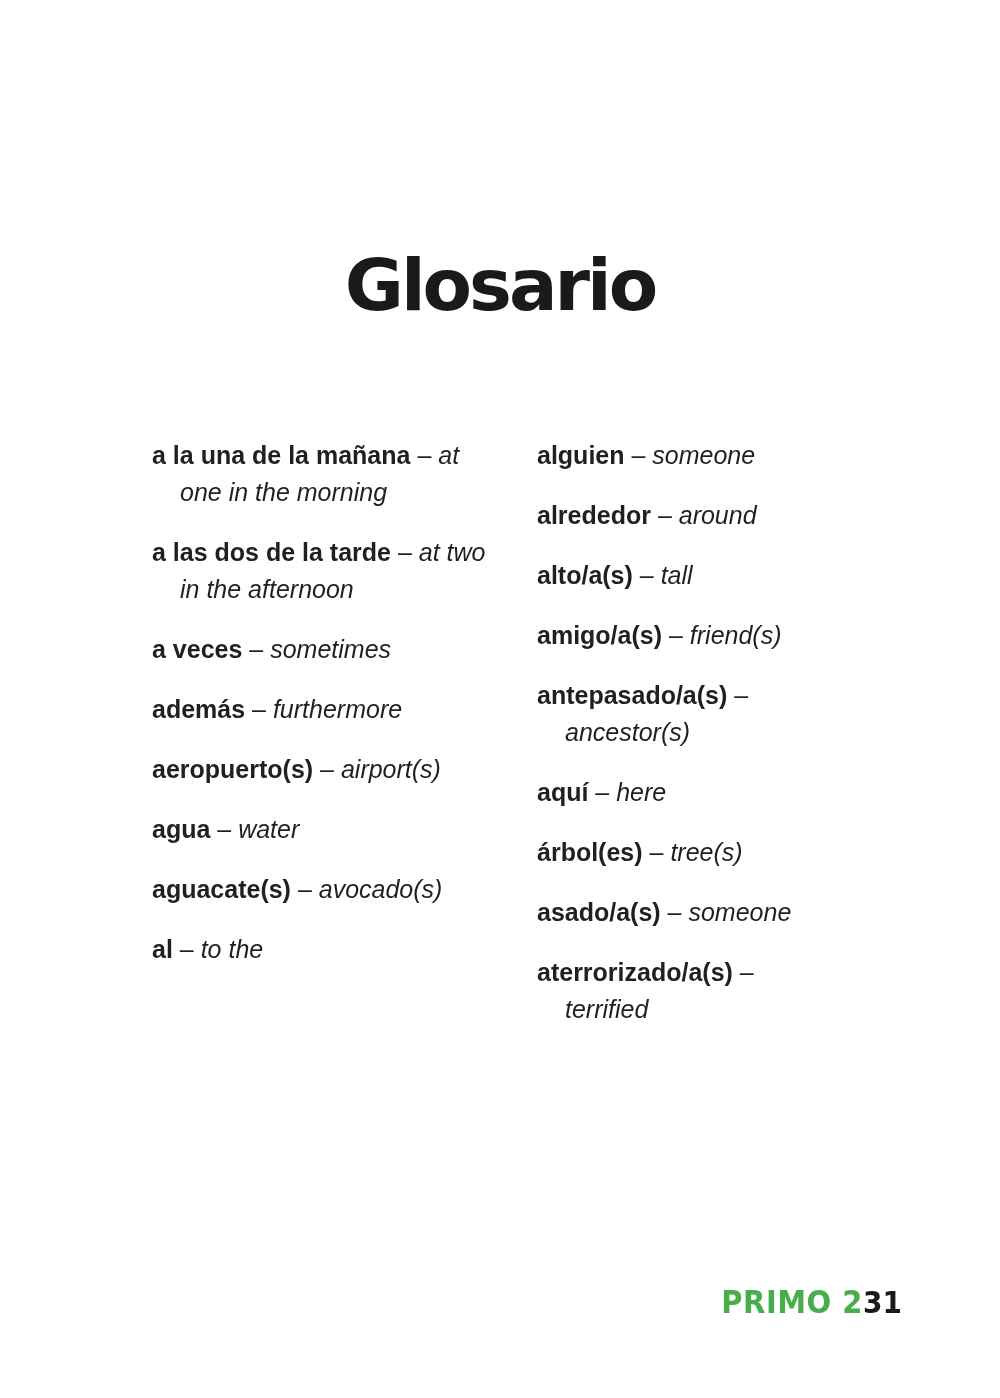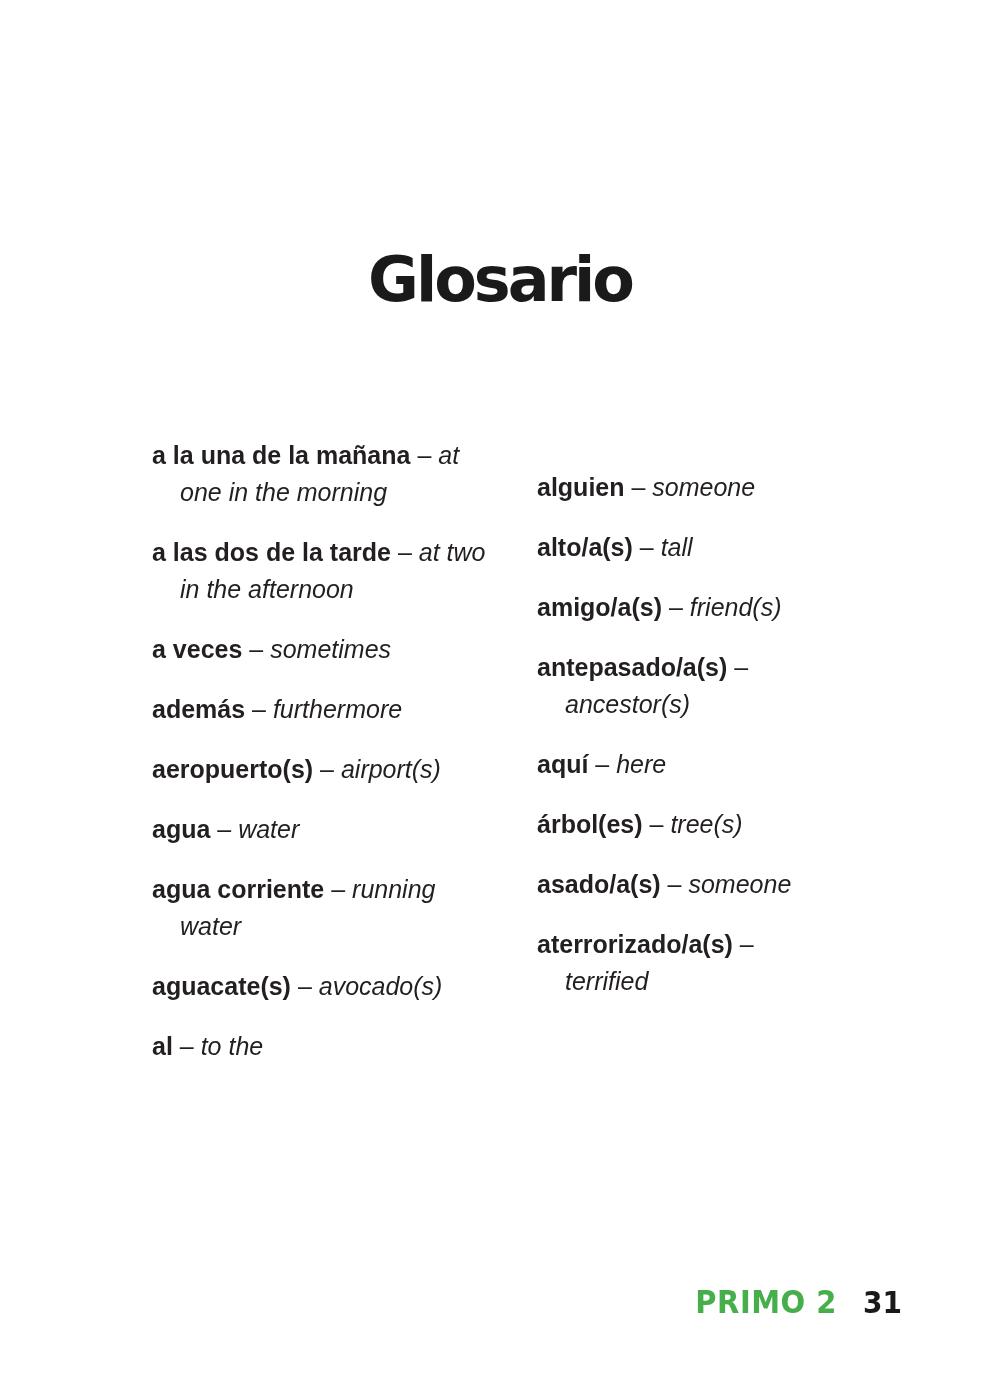--- a/index.html
+++ b/index.html
@@ -13,52 +13,51 @@
     overflow: hidden;
   }
   .page-title {
     position: absolute;
     top: 243px;
     left: 0;
     width: 100%;
     text-align: center;
     font-family: "DejaVu Sans", sans-serif;
     font-weight: bold;
-    font-size: 62px;
+    font-size: 72px;
     letter-spacing: -3px;
     color: #1a1a1a;
   }
   .columns {
     position: absolute;
     top: 437px;
     left: 152px;
     display: flex;
   }
   .col { display: block; }
   .col-left  { width: 335px; margin-right: 50px; }
-  .col-right { width: 305px; margin-top: 32px; }
+  .col-right { width: 305px; }
   .entry {
     font-size: 25px;
     line-height: 37px;
     margin-bottom: 23px;
     padding-left: 28px;
     text-indent: -28px;
     color: #231f20;
   }
   .entry:last-child { margin-bottom: 0; }
   .term { font-weight: bold; }
   .sep  { font-weight: normal; font-style: normal; }
   .trans { font-style: italic; }
   .footer {
     position: absolute;
     top: 1287px;
     right: 98px;
     display: flex;
     align-items: baseline;
-    gap: 26px;
   }
   .book-label {
     font-family: "DejaVu Sans", sans-serif;
     font-weight: bold;
     font-size: 29px;
     letter-spacing: 0.5px;
     transform: scaleY(1.12);
     transform-origin: bottom;
   }
   .page-number {
@@ -76,26 +75,26 @@
 <h1 class="page-title">Glosario</h1>
 
 <div class="columns">
   <div class="col col-left">
       <div class="entry"><span class="term">a la una de la mañana</span><span class="sep"> – </span><span class="trans">at one in the morning</span></div>
       <div class="entry"><span class="term">a las dos de la tarde</span><span class="sep"> – </span><span class="trans">at two in the afternoon</span></div>
       <div class="entry"><span class="term">a veces</span><span class="sep"> – </span><span class="trans">sometimes</span></div>
       <div class="entry"><span class="term">además</span><span class="sep"> – </span><span class="trans">furthermore</span></div>
       <div class="entry"><span class="term">aeropuerto(s)</span><span class="sep"> – </span><span class="trans">airport(s)</span></div>
       <div class="entry"><span class="term">agua</span><span class="sep"> – </span><span class="trans">water</span></div>
-      <div class="entry"><span class="term">agua corriente</span><span class="sep"> – </span><span class="trans">running water</span></div>
       <div class="entry"><span class="term">aguacate(s)</span><span class="sep"> – </span><span class="trans">avocado(s)</span></div>
       <div class="entry"><span class="term">al</span><span class="sep"> – </span><span class="trans">to the</span></div>
     </div>
   <div class="col col-right">
       <div class="entry"><span class="term">alguien</span><span class="sep"> – </span><span class="trans">someone</span></div>
+      <div class="entry"><span class="term">alrededor</span><span class="sep"> – </span><span class="trans">around</span></div>
       <div class="entry"><span class="term">alto/a(s)</span><span class="sep"> – </span><span class="trans">tall</span></div>
       <div class="entry"><span class="term">amigo/a(s)</span><span class="sep"> – </span><span class="trans">friend(s)</span></div>
       <div class="entry"><span class="term">antepasado/a(s)</span><span class="sep"> – </span><span class="trans">ancestor(s)</span></div>
       <div class="entry"><span class="term">aquí</span><span class="sep"> – </span><span class="trans">here</span></div>
       <div class="entry"><span class="term">árbol(es)</span><span class="sep"> – </span><span class="trans">tree(s)</span></div>
       <div class="entry"><span class="term">asado/a(s)</span><span class="sep"> – </span><span class="trans">someone</span></div>
       <div class="entry"><span class="term">aterrorizado/a(s)</span><span class="sep"> – </span><span class="trans">terrified</span></div>
     </div>
 </div>
 

